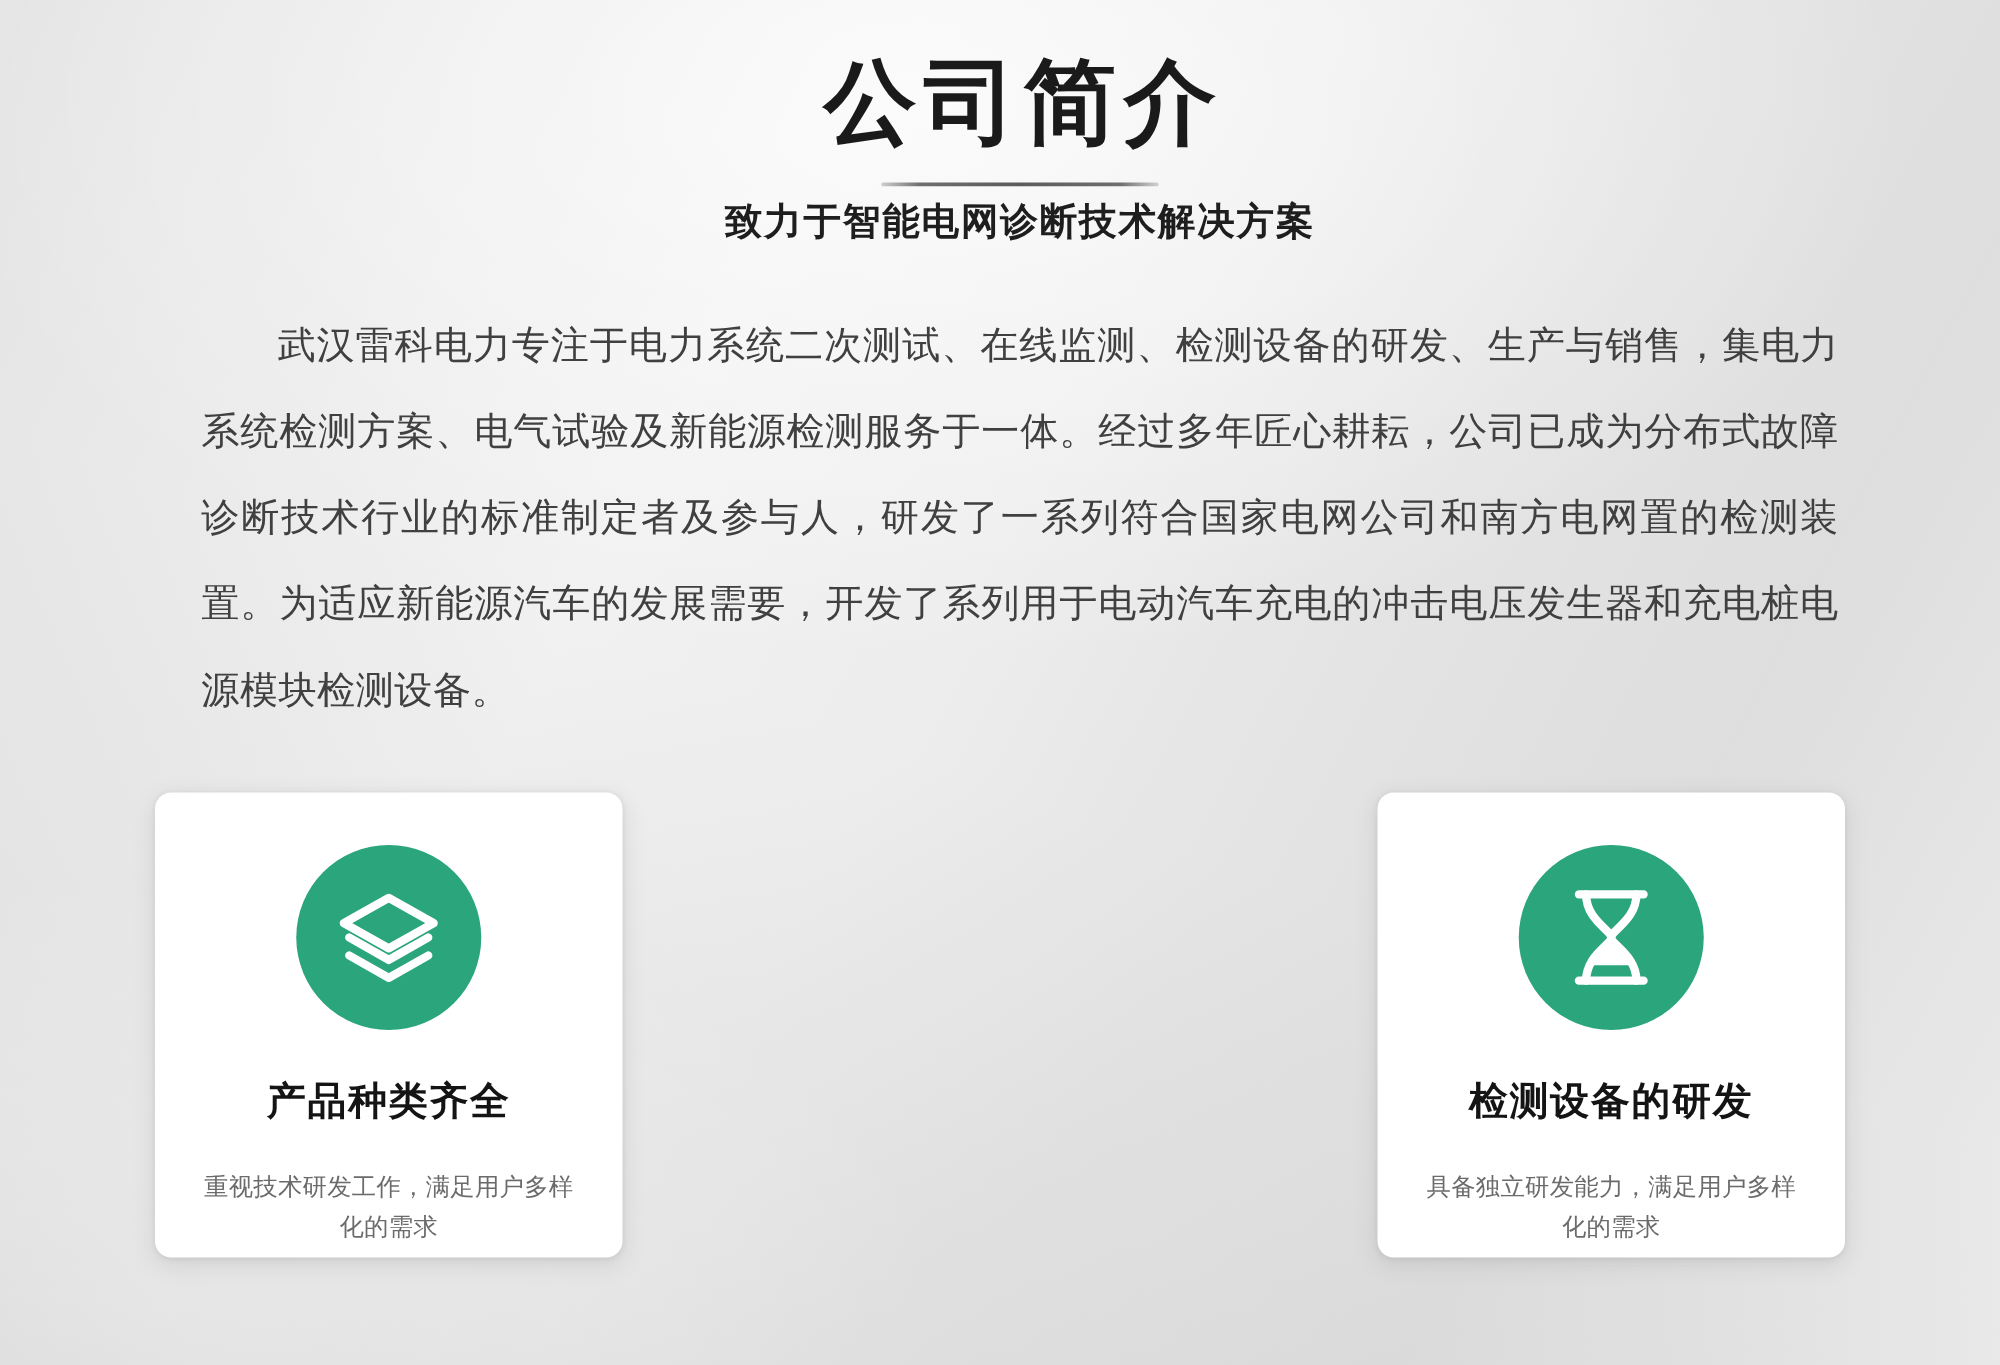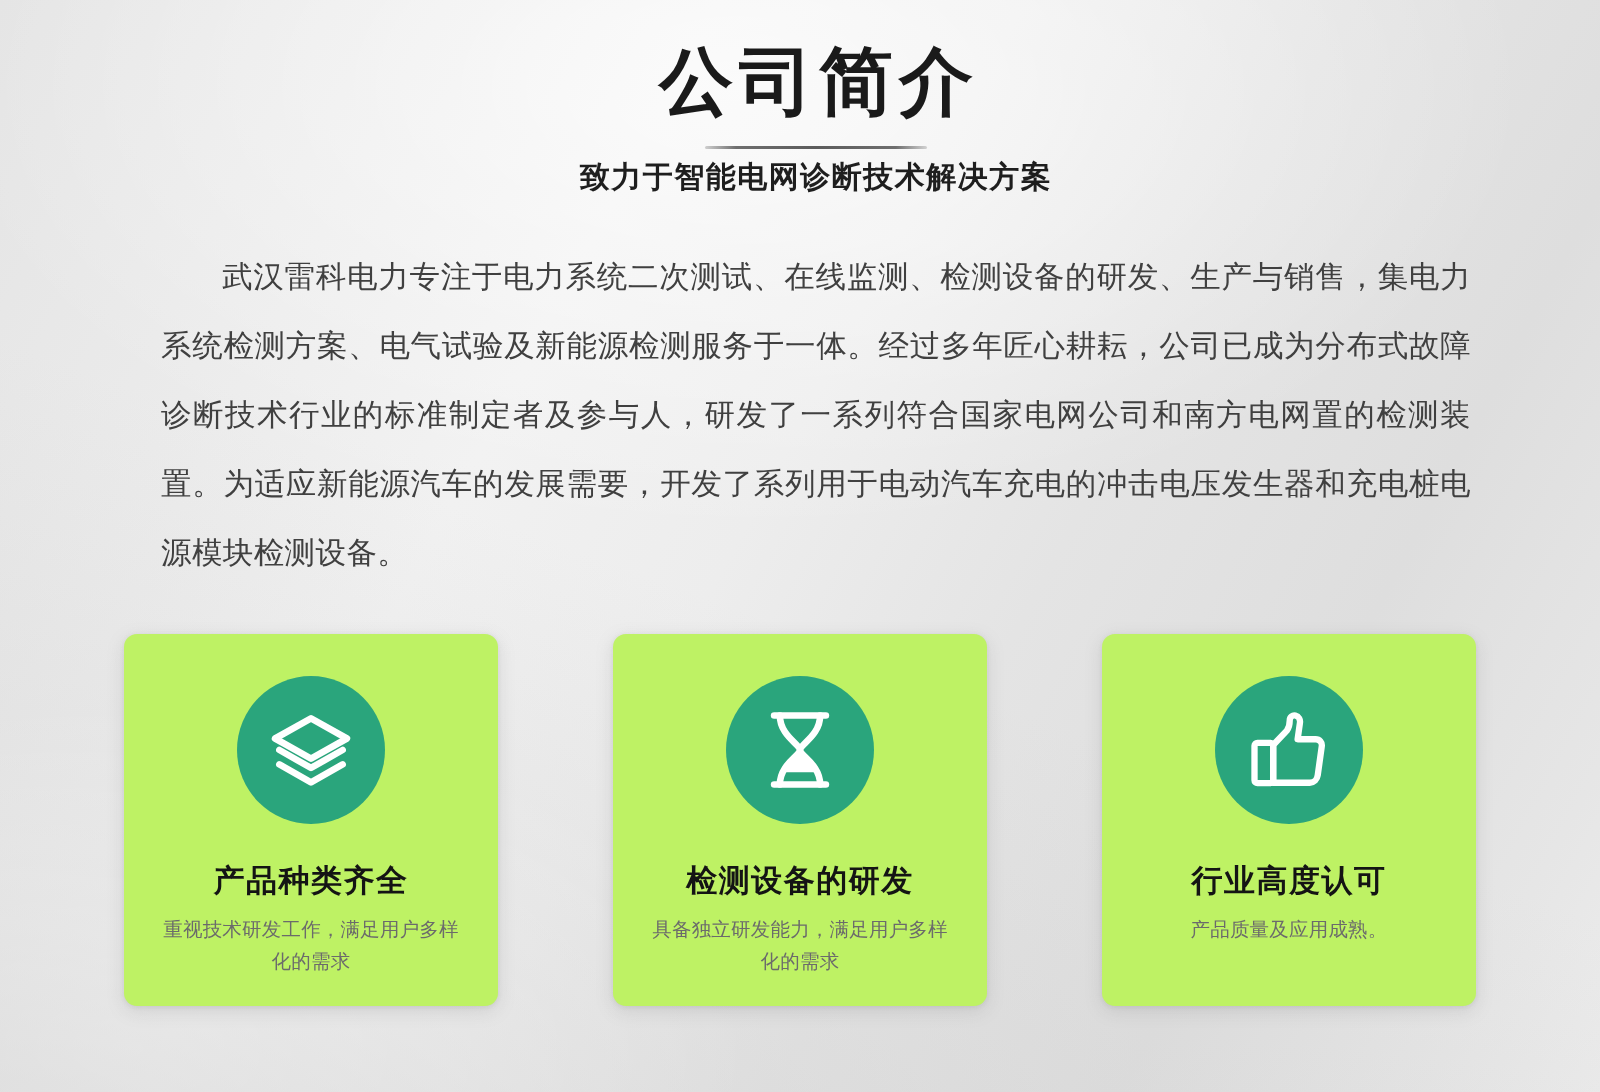--- a/index.html
+++ b/index.html
@@ -109,21 +109,21 @@
     left:124px;
     top:634px;
     width:1352px;
     display:flex;
     justify-content:space-between;
   }
 
   .card {
     width:374px;
     height:372px;
-    background:#bef264;
+    background:#ffffff;
     border-radius:13px;
     box-shadow:0 5px 18px rgba(120,120,120,0.20),
                0 1px 4px rgba(120,120,120,0.14);
     display:flex;
     flex-direction:column;
     align-items:center;
     padding-top:42px;
   }
 
   .icon-circle {
@@ -141,21 +141,21 @@
   .card-title {
     margin-top:36px;
     font-size:31px;
     font-weight:bold;
     color:#141414;
     letter-spacing:1.5px;
     text-align:center;
   }
 
   .card-desc {
-    margin-top:11px;
+    margin-top:32px;
     font-size:19.5px;
     line-height:32px;
     color:#6b6b6b;
     text-align:center;
     width:300px;
     letter-spacing:0.2px;
   }
 </style>
 </head>
 <body>
@@ -206,30 +206,15 @@
             <path d="M18,56 C18,42 32,36 32,32 C32,36 46,42 46,56"></path>
           </g>
           <path d="M20.5,47.5 C22.5,39.5 29,35.5 32,35 C35,35.5 41.5,39.5 43.5,47.5 Z" fill="#ffffff"></path>
           <path d="M22,13.5 L42,13.5 C40.5,18.5 35.5,21.5 32,23 C28.5,21.5 23.5,18.5 22,13.5 Z" fill="#ffffff" opacity="0"></path>
         </svg>
       </div>
       <div class="card-title">检测设备的研发</div>
       <div class="card-desc">具备独立研发能力，满足用户多样化的需求</div>
     </div>
 
-    <div class="card">
-      <div class="icon-circle">
-        <svg width="92" height="92" viewBox="0 0 64 64" aria-hidden="true">
-          <g fill="none" stroke="#ffffff" stroke-width="4.4" stroke-linejoin="round" stroke-linecap="round">
-            <rect x="8" y="27" width="13" height="28" rx="2"></rect>
-            <path d="M21,28.5 L30.5,18.5 C32,16.5 32.5,14 32.5,11.5
-                     C32.5,9 34.5,7.5 36.5,8 C38.8,8.6 40,10.8 39.6,13.2
-                     L38,24.5 L50.5,24.5 C53.3,24.5 55.2,26.8 54.8,29.4
-                     L52,49.5 C51.6,52.5 49.3,54.8 46.5,54.8 L21,54.8 Z"></path>
-          </g>
-        </svg>
-      </div>
-      <div class="card-title">行业高度认可</div>
-      <div class="card-desc">产品质量及应用成熟。</div>
-    </div>
 
   </div>
 </div>
 
 </body></html>

